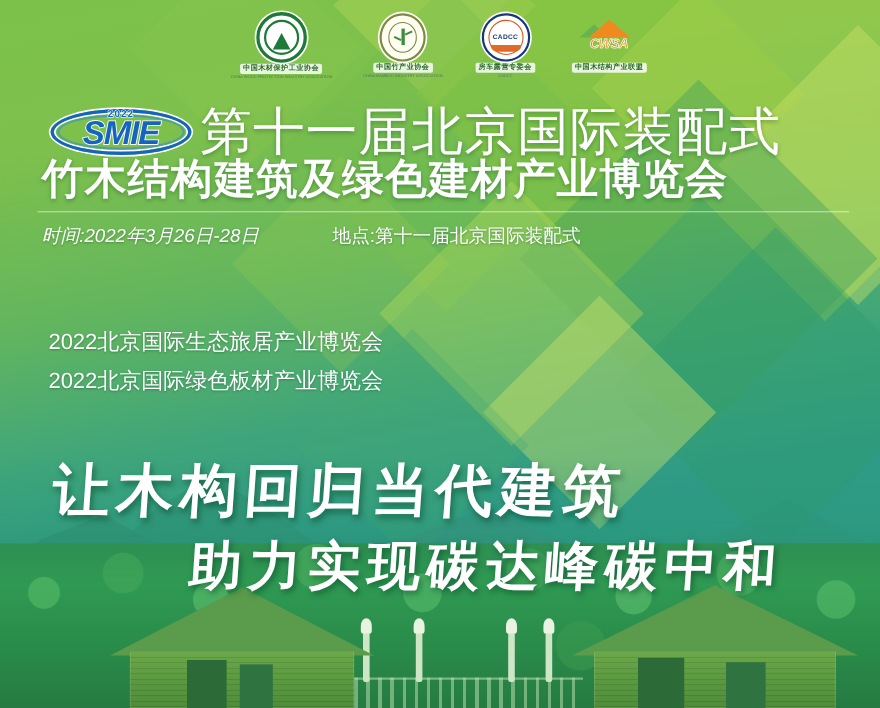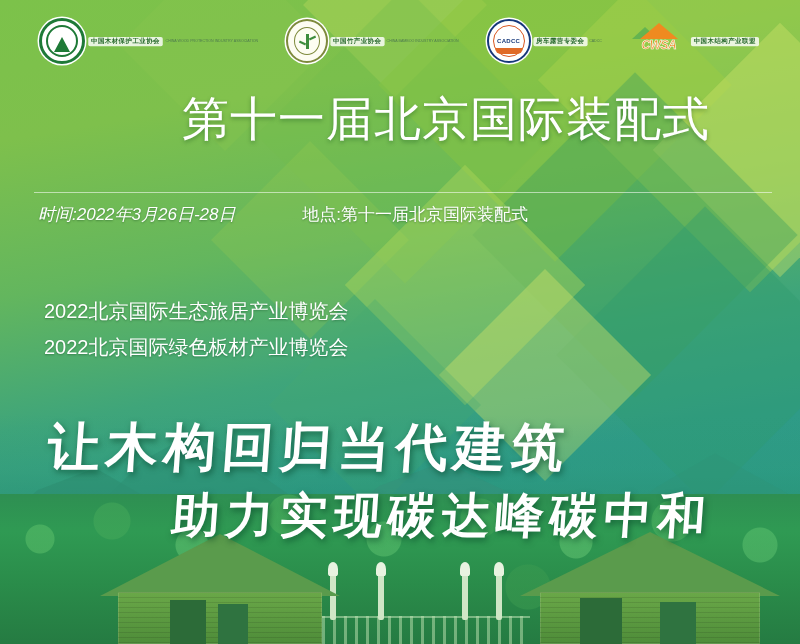--- a/index.html
+++ b/index.html
@@ -28,21 +28,21 @@
   .f9{top:-30px;left:150px;width:150px;height:150px;background:#8cc751;opacity:.30;transform:rotate(45deg);}
   .f10{top:330px;left:300px;width:150px;height:150px;background:#46a871;opacity:.30;transform:rotate(45deg);}
   .f11{top:170px;left:240px;width:140px;height:140px;background:#9bcd50;opacity:.25;transform:rotate(45deg);}
   .f12{top:-60px;left:330px;width:130px;height:130px;background:#c2de5e;opacity:.35;transform:rotate(45deg);}
 
   
   .logos{
     position:absolute;top:6px;left:0;width:800px;height:70px;
     display:flex;align-items:center;justify-content:center;gap:28px;
   }
-  .logo{position:relative;display:flex;flex-direction:row;align-items:center;justify-content:flex-start;}
+  .logo{position:relative;display:flex;flex-direction:column;align-items:center;justify-content:flex-start;}
   .logo .mark{position:relative;display:block;}
   .logo .cn{
     font-size:7px;line-height:8px;color:#2a6b2f;font-weight:bold;letter-spacing:.5px;
     background:rgba(255,255,255,.82);border-radius:2px;padding:1px 3px;margin-top:1px;white-space:nowrap;
     transform:scale(.92);transform-origin:center top;
   }
   .logo .en{font-size:3.6px;line-height:4px;color:#4d7a4d;white-space:nowrap;}
 
   
   .seal1{width:40px;height:40px;border-radius:50%;background:#fff;border:3px solid #1e7a37;
@@ -245,22 +245,29 @@
           <span class="house"></span>
           <span class="cwsa">CWSA</span>
         </span>
       </span>
       <span class="cn">中国木结构产业联盟</span>
     </div>
 
 
   </div>
 
+  <div class="smie">
+    <span class="ellipse"></span>
+    <span class="ellipse2"></span>
+    <span class="yr">2022</span>
+    <span class="word">SMIE</span>
+  </div>
 
   <div class="title-l1">第十一届北京国际装配式</div>
+  <div class="title-l2">竹木结构建筑及绿色建材产业博览会</div>
   <div class="divider"></div>
 
   <div class="meta">
     <span class="date">时间:2022年3月26日-28日</span>
     <span class="venue">地点:第十一届北京国际装配式</span>
   </div>
 
   <div class="conc-list">
     <div class="conc-item">2022北京国际生态旅居产业博览会</div>
     <div class="conc-item">2022北京国际绿色板材产业博览会</div>

